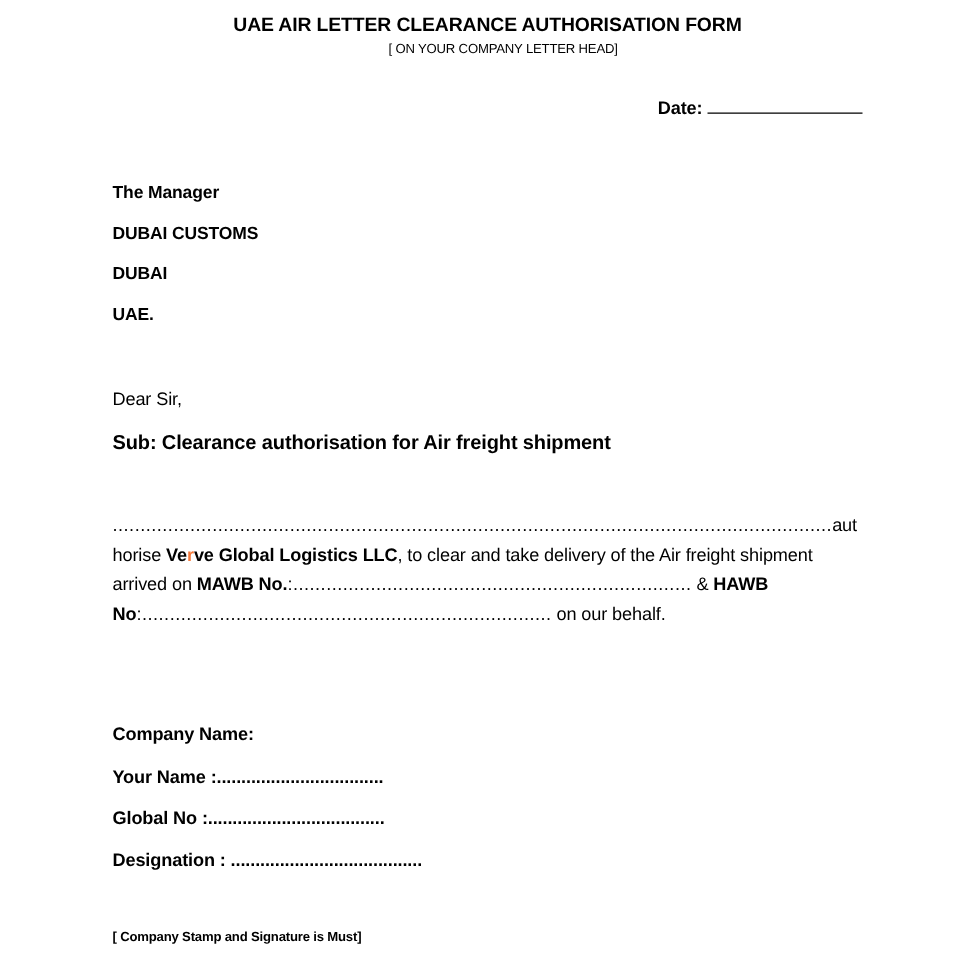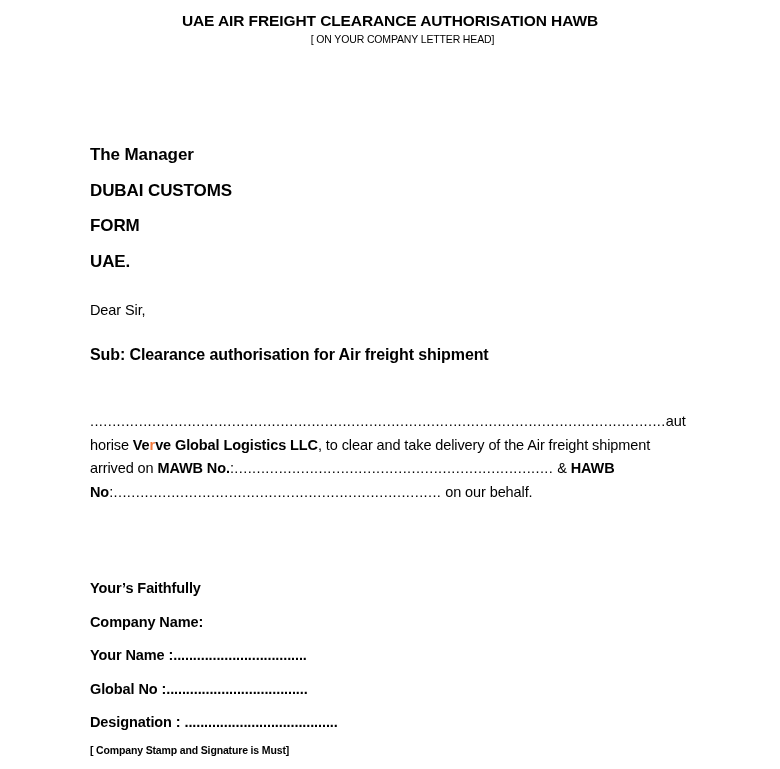--- a/index.html
+++ b/index.html
@@ -70,37 +70,37 @@
     margin-left: 4px;
     border-bottom: 1.6px solid #000;
     height: 12px;
   }
 
   
   .address-block {
     position: absolute;
     left: 90px;
     top: 146px;
-    font-size: 17px;
+    font-size: 14px;
     font-weight: bold;
     line-height: 1;
   }
   .address-block .addr-line {
     margin-bottom: 18.5px;
     letter-spacing: -0.1px;
   }
   .address-block .addr-line:last-child {
     margin-bottom: 0;
   }
 
   
   .salutation {
     position: absolute;
     left: 90px;
-    top: 302px;
+    top: 312px;
     font-size: 14.5px;
     font-weight: normal;
     letter-spacing: -0.1px;
     text-align: right;
   }
   .subject {
     position: absolute;
     left: 90px;
     top: 346px;
     font-size: 16px;
@@ -157,42 +157,45 @@
     font-size: 10.5px;
     font-weight: bold;
     letter-spacing: -0.15px;
   }
 </style>
 </head>
 <body>
 
 <div class="page">
 
-  <div class="doc-title">UAE AIR FREIGHT CLEARANCE AUTHORISATION HAWB</div>
+  <div class="doc-title">UAE AIR LETTER CLEARANCE AUTHORISATION FORM</div>
 
   <div class="doc-subtitle">[ ON YOUR COMPANY LETTER HEAD]</div>
 
+  <div class="date-row">
+    <span class="date-label">Date:</span>
+    <span class="date-blank"></span>
+  </div>
 
   <div class="address-block">
     <div class="addr-line">The Manager</div>
     <div class="addr-line">DUBAI CUSTOMS</div>
-    <div class="addr-line">FORM</div>
+    <div class="addr-line">DUBAI</div>
     <div class="addr-line">UAE.</div>
   </div>
 
   <div class="salutation">Dear Sir,</div>
 
   <div class="subject">Sub: Clearance authorisation for Air freight shipment</div>
 
   <div class="body-para">
     <span class="dots">..................................................................................................................................</span><span>authorise </span><b><span>Ve</span><span class="accent-letter">r</span><span>ve Global Logistics LLC</span></b><span>, to clear and take delivery of the Air freight shipment arrived on </span><b>MAWB No.</b><span class="dots">:........................................................................</span><span> &amp; </span><b>HAWB No</b><span class="dots">:..........................................................................</span><span> on our behalf.</span>
   </div>
 
   <div class="sign-block">
-    <div class="sign-line">Your’s Faithfully</div>
     <div class="sign-line">Company Name:</div>
     <div class="sign-line">Your Name :..................................</div>
     <div class="sign-line">Global No :....................................</div>
     <div class="sign-line">Designation : .......................................</div>
   </div>
 
   <div class="footer-note">[ Company Stamp and Signature is Must]</div>
 
 </div>
 

